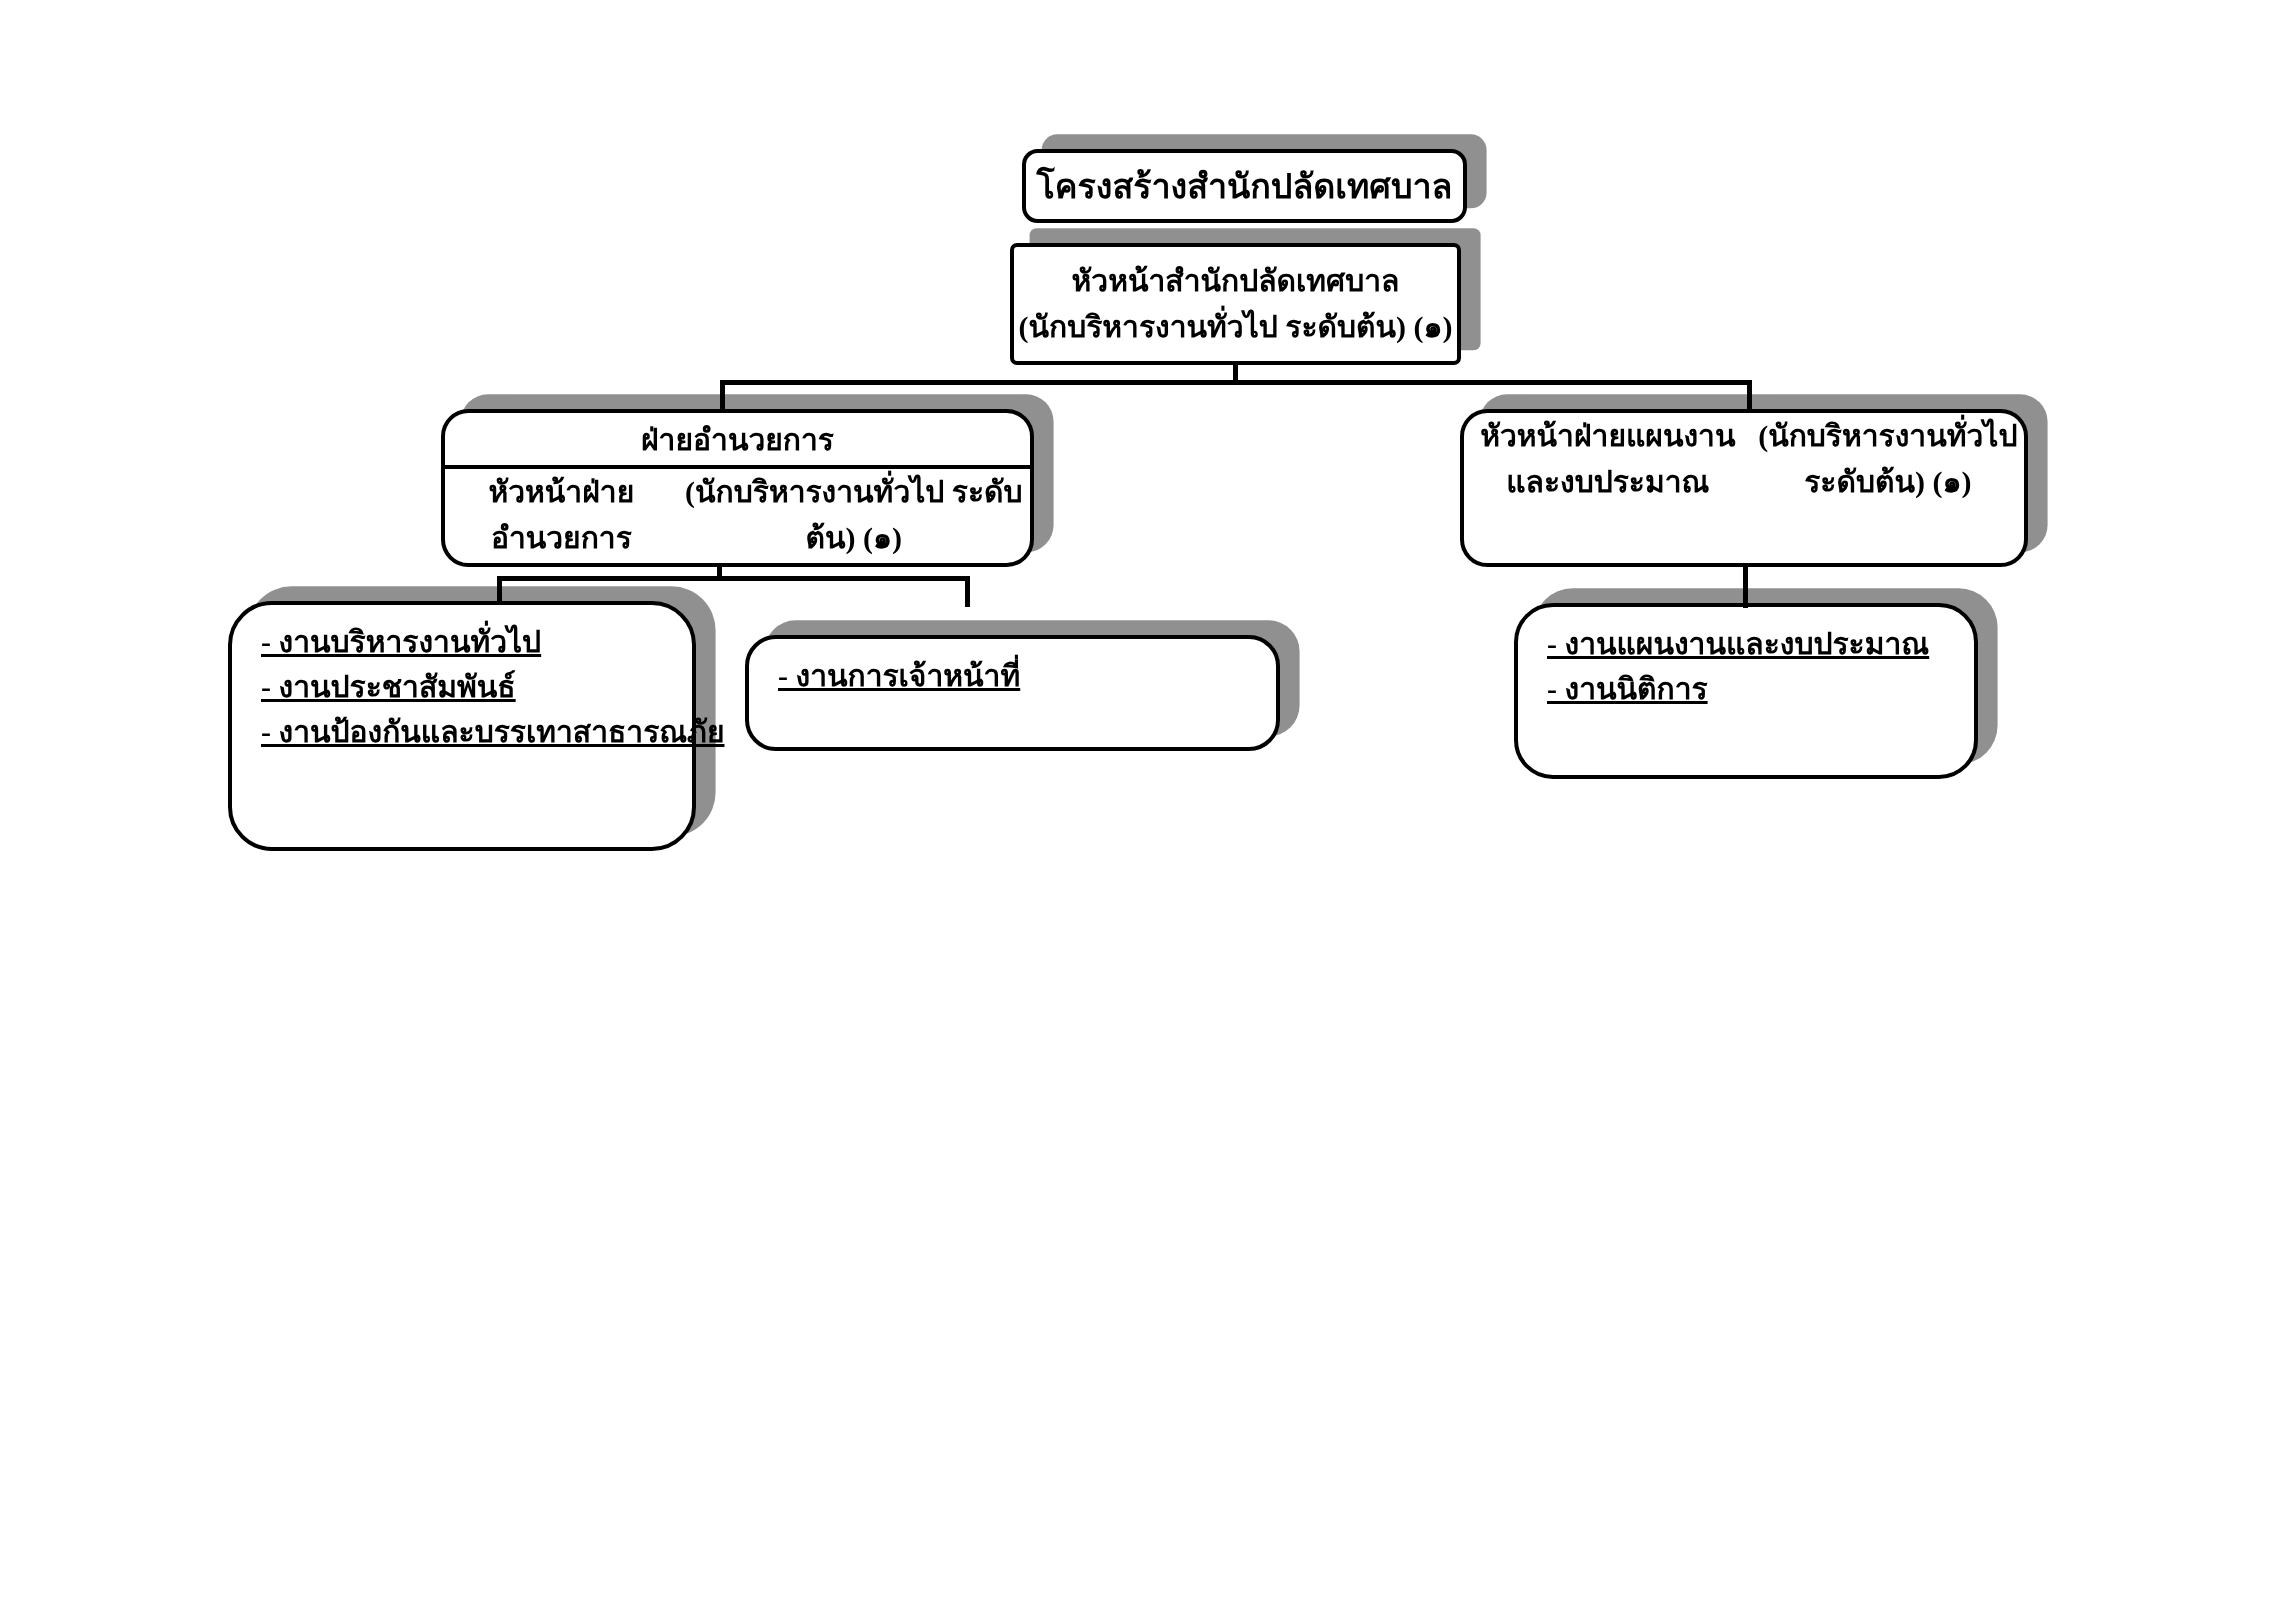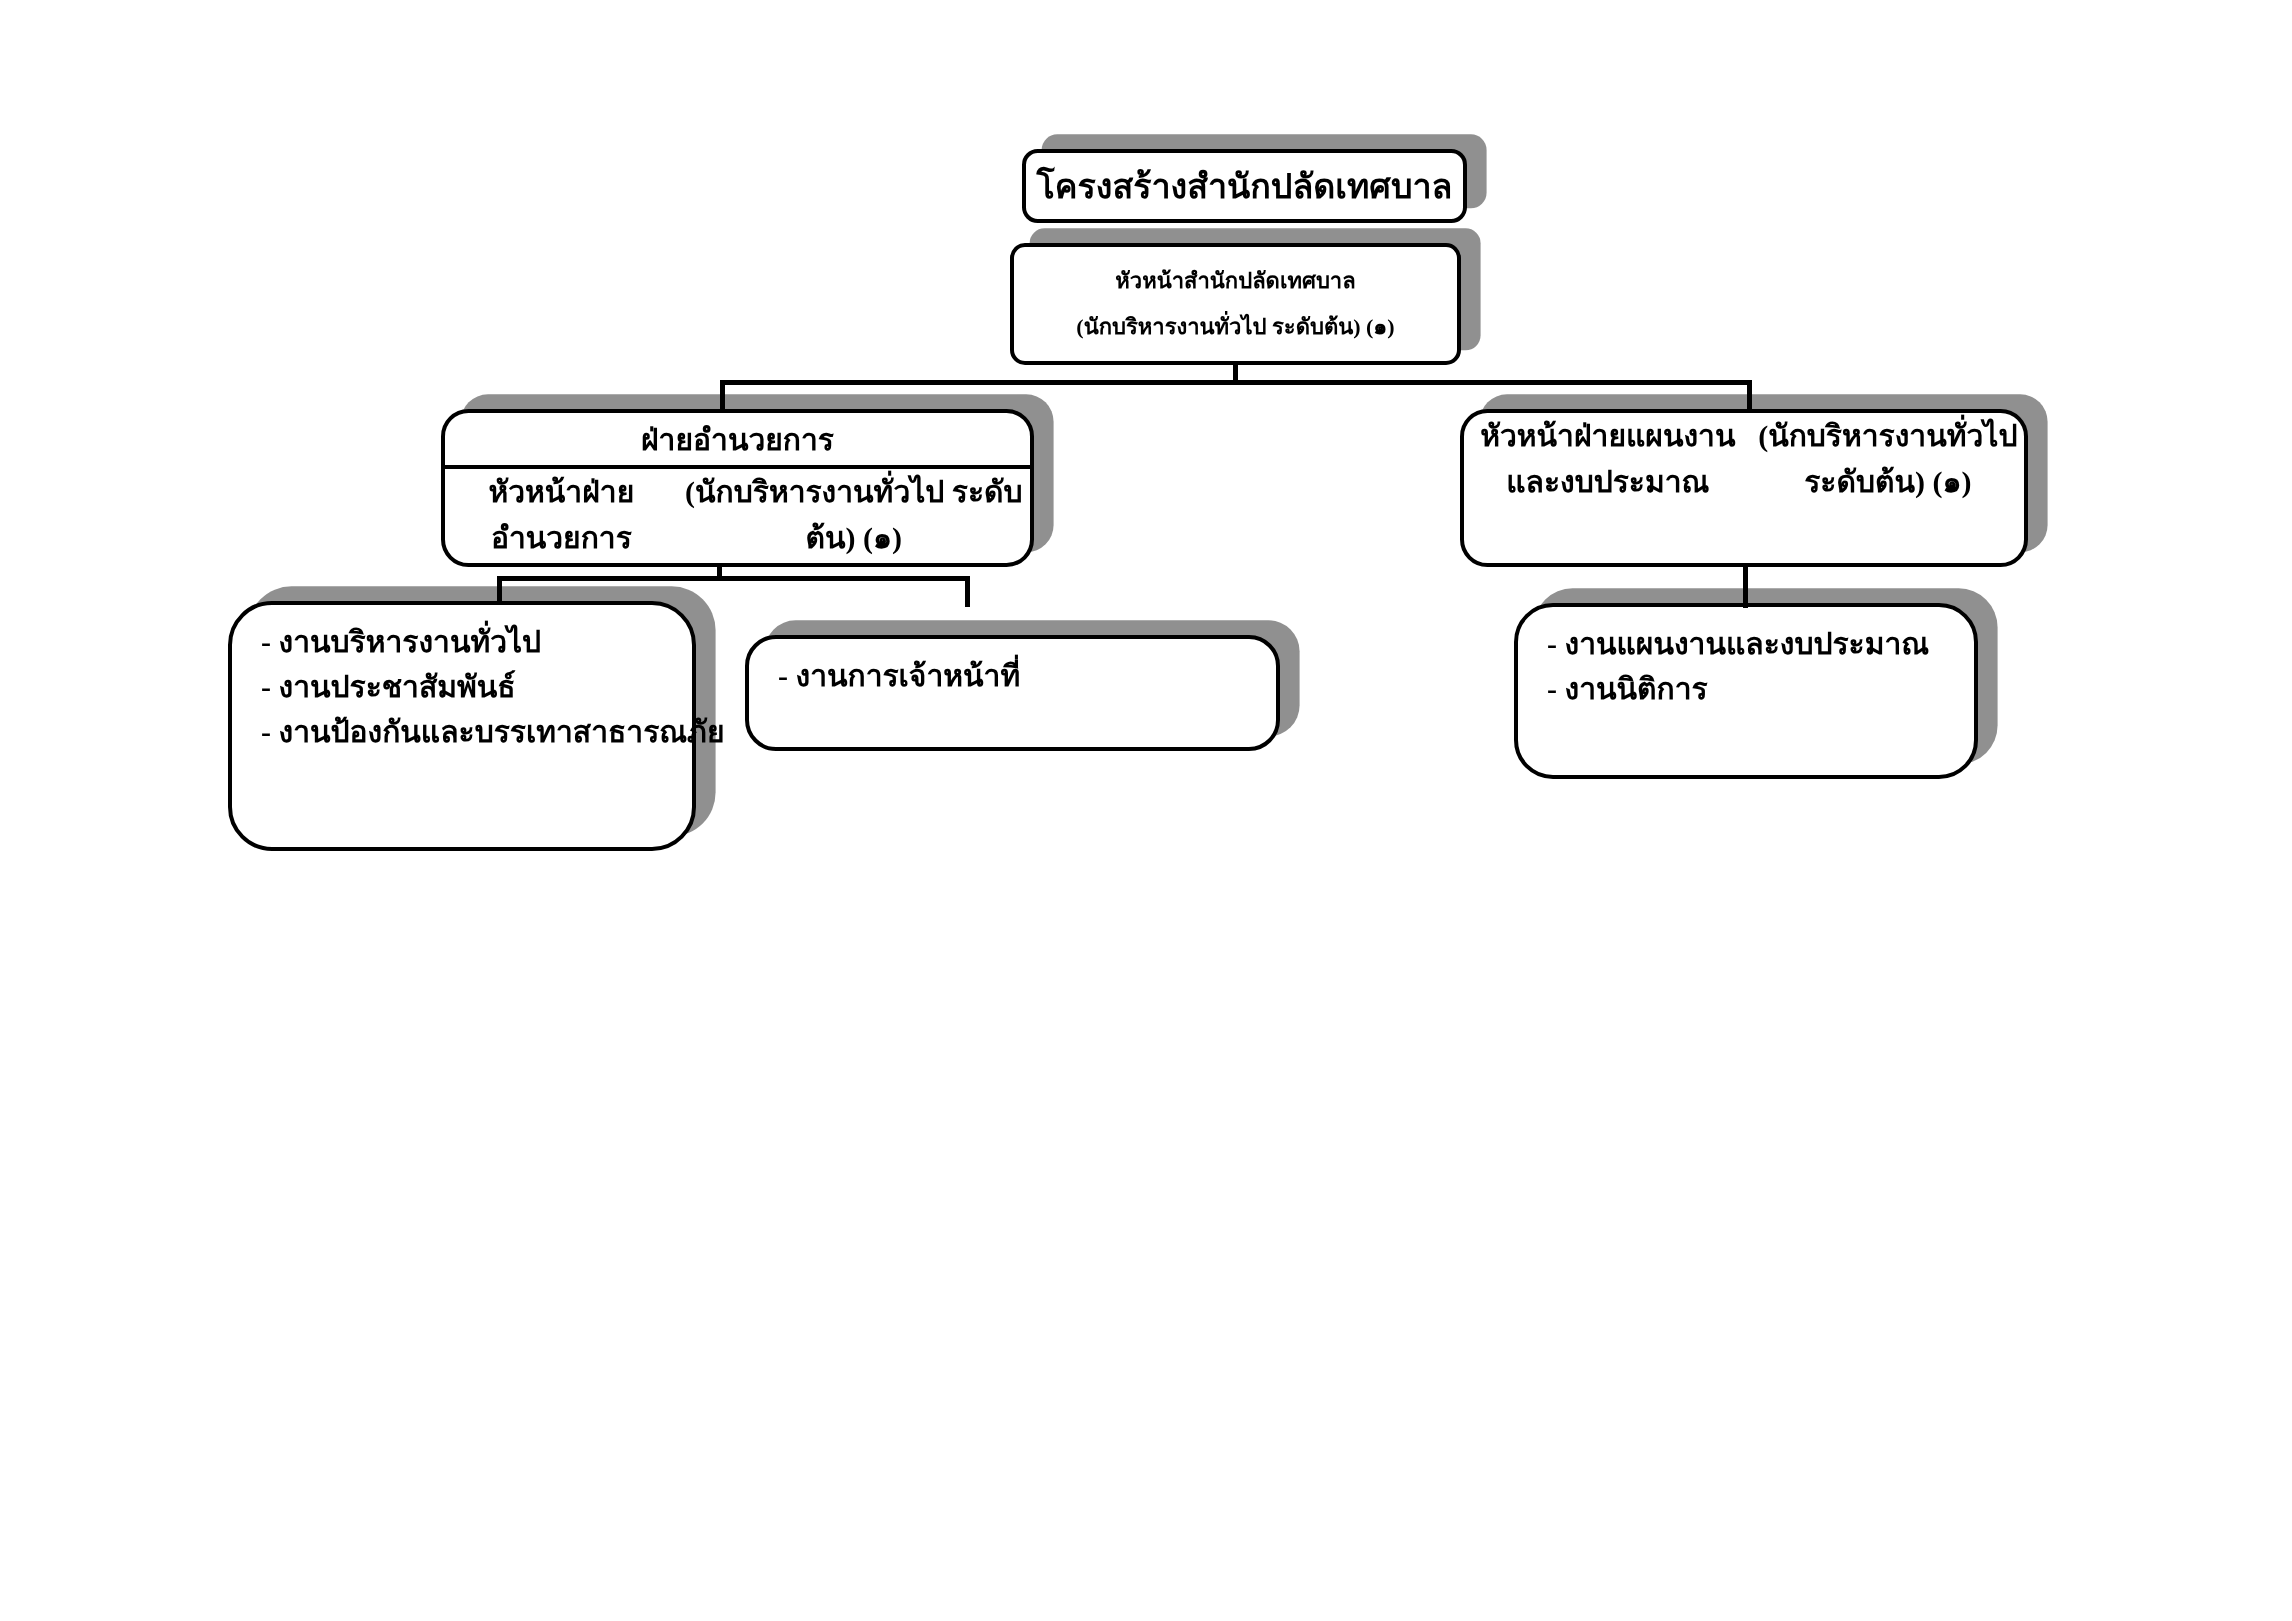--- a/index.html
+++ b/index.html
@@ -27,22 +27,22 @@
     justify-content:center;
     text-align:center;
   }
   .title-box{
     left:1022px; top:149px; width:445px; height:74px;
     border-radius:15.7px;
     font-size:34px;
   }
   .head-box{
     left:1010px; top:243px; width:451px; height:122px;
-    border-radius:15px;
-    font-size:22px;
+    border-radius:7px;
+    font-size:30px;
     line-height:46px;
   }
   .division-box{
     border-radius:27.4px;
     font-size:30px;
   }
   .division-left{ left:441px;  top:409px; width:593px; height:158px; }
   .division-right{ left:1460px; top:409px; width:568px; height:158px; }
   .division-name{
     height:52px;
@@ -53,20 +53,21 @@
   .division-head{
     height:91px;
     display:flex; flex-direction:row;
     align-items:center; justify-content:center;
     text-align:center;
     line-height:46px;
   }
   .tasks-box{
     font-size:30px;
     padding:13.7px 0 0 29px;
+    text-decoration:underline;
   }
   .tasks-left{  left:228px;  top:601px; width:468px; height:250px; border-radius:44px; }
   .tasks-mid{   left:745px;  top:635px; width:535px; height:116px; border-radius:31px; }
   .tasks-right{ left:1514px; top:603px; width:464px; height:176px; border-radius:39px; }
   .task-item{
     line-height:45px;
     white-space:nowrap;
   }
   .connector{
     position:absolute;

